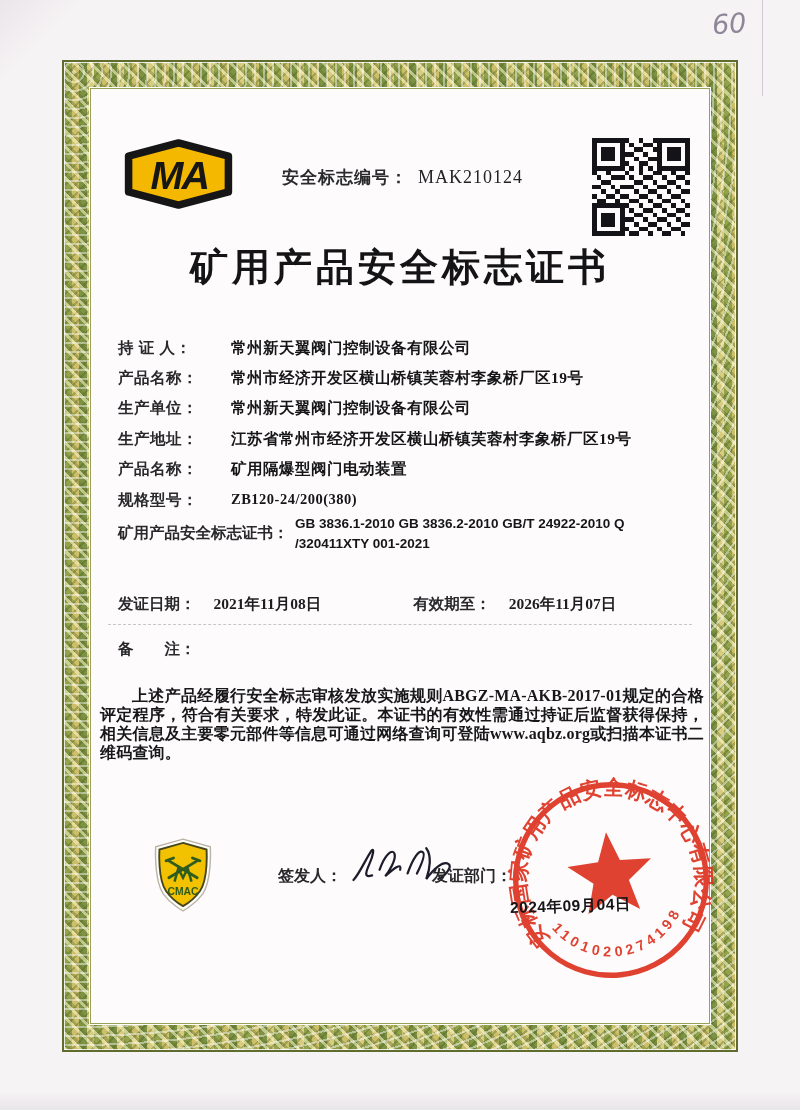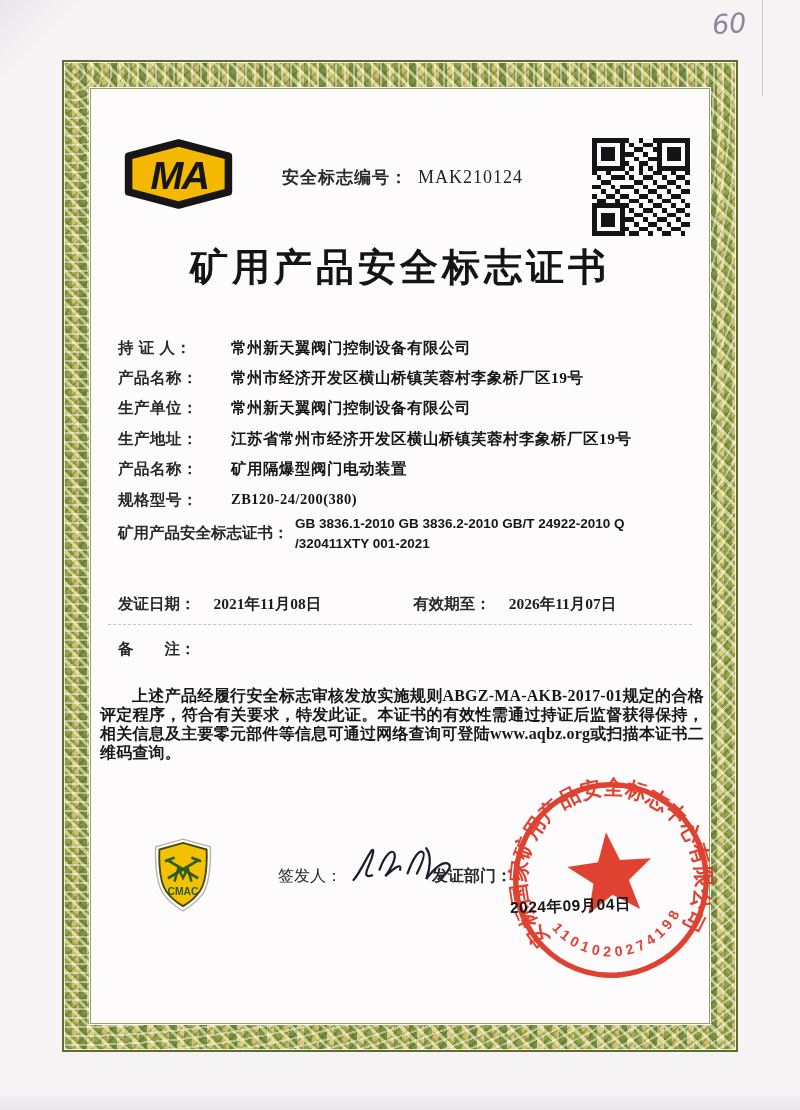--- a/index.html
+++ b/index.html
@@ -89,21 +89,21 @@
   .statement {
     position:absolute; left:100px; top:686px; width:604px;
     font-family:"Liberation Serif", serif;
     font-size:16px; font-weight:700; color:#17171a;
     line-height:19px; text-align:justify; text-indent:2em;
     letter-spacing:.2px;
   }
 
   
   .cmac-logo { position:absolute; left:150px; top:836px; width:66px; height:78px; }
-  .signer-label { position:absolute; left:278px; top:866px; font-size:16px; font-weight:400; color:#29292c; }
+  .signer-label { position:absolute; left:278px; top:866px; font-size:16px; font-weight:700; color:#29292c; }
   .signature { position:absolute; left:346px; top:840px; width:112px; height:52px; }
   .dept-label { position:absolute; left:432px; top:866px; font-size:16px; font-weight:700; color:#29292c; }
   .stamp { position:absolute; left:503px; top:772px; width:216px; height:216px;
            transform:rotate(-6deg); opacity:.93; }
   .stamp-date {
     position:absolute; left:510px; top:896px;
     font-size:15.5px; font-weight:800; color:#151517; letter-spacing:.5px;
     transform:rotate(-2deg);
   }
 </style>

